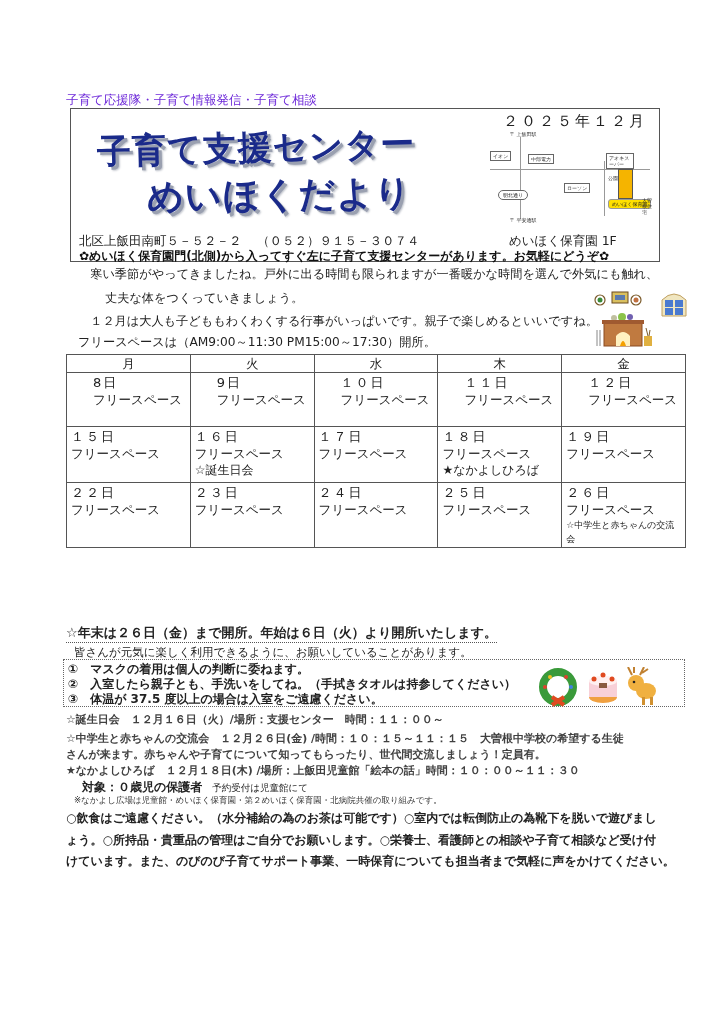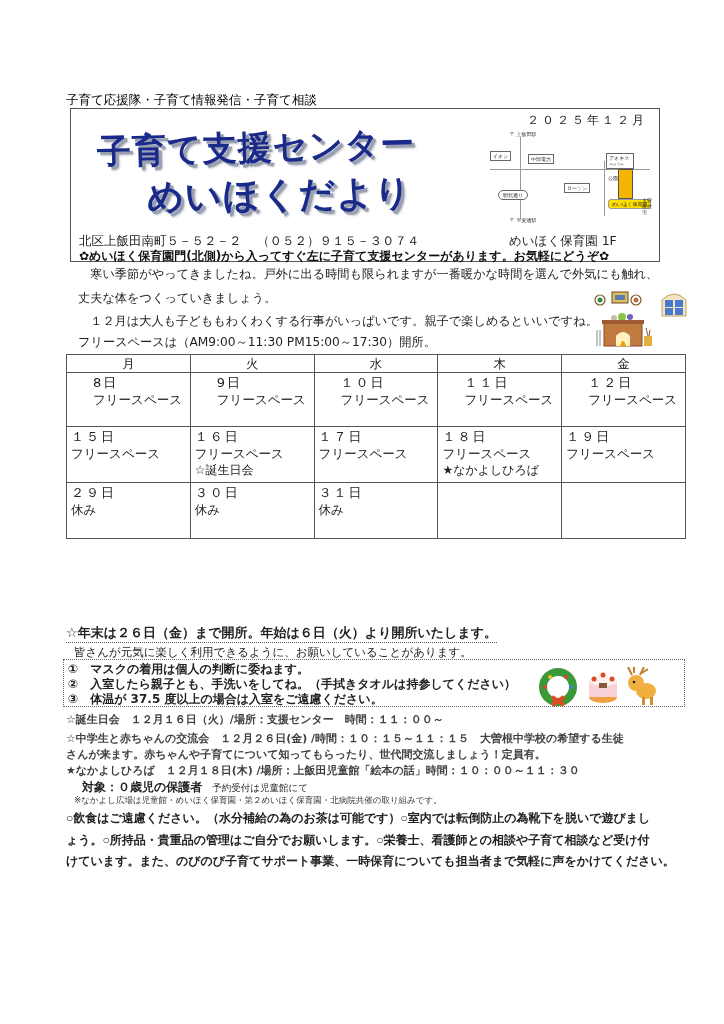--- a/index.html
+++ b/index.html
@@ -1,22 +1,22 @@
 <!DOCTYPE html>
 <html><head>
   <meta charset="utf-8">
   <style>
     * { box-sizing: border-box; margin: 0; padding: 0; }
     html, body { width: 724px; height: 1024px; background: #ffffff; overflow: hidden; }
     body { font-family: "DejaVu Sans", "Liberation Sans", sans-serif; color: #1a1a1a; position: relative; }
 
-    .tagline { position: absolute; left: 66px; top: 92px; font-size: 12.5px; color: #000000; }
+    .tagline { position: absolute; left: 66px; top: 92px; font-size: 12.5px; color: #6d28d9; }
 
     .header-box { position: absolute; left: 70px; top: 108px; width: 590px; height: 154px; border: 1px solid #555; }
-    .issue-date { position: absolute; right: 12px; top: 3px; font-size: 12px; letter-spacing: 3px; color: #222; }
+    .issue-date { position: absolute; right: 12px; top: 3px; font-size: 15px; letter-spacing: 3px; color: #222; }
     .title-line { position: absolute; font-family: "DejaVu Sans", sans-serif; font-weight: bold; color: #1a2a8a;
       text-shadow: 3px 3px 0 #9aa0b0, 4px 4px 2px #c0c4cc; letter-spacing: 1px; white-space: nowrap; }
     .title-1 { left: 26px; top: 16px; font-size: 34px; transform: rotate(-1.5deg); }
     .title-2 { left: 76px; top: 62px; font-size: 36px; transform: rotate(-1deg); }
 
     .map { position: absolute; left: 415px; top: 22px; width: 170px; height: 95px; }
     .map .road { position: absolute; background: #999; }
     .map .box { position: absolute; border: 1px solid #666; background: #fff; font-size: 5px; color: #333; padding: 1px 2px; white-space: nowrap; }
     .map .lbl { position: absolute; font-size: 5px; color: #333; white-space: nowrap; }
     .map .bldg { position: absolute; background: #f5b400; border: 1px solid #555; }
@@ -47,21 +47,21 @@
     .closure { position: absolute; left: 66px; top: 624px; font-size: 13px; font-weight: bold; color: #222; border-bottom: 1px dotted #555; white-space: nowrap; }
     .rules-lead { position: absolute; left: 74px; top: 645px; font-size: 11.5px; color: #222; white-space: nowrap; }
     .rules-box { position: absolute; left: 63px; top: 659px; width: 622px; height: 48px; border: 1px dotted #666; }
     .rule { position: absolute; left: 4px; font-size: 12px; color: #222; white-space: nowrap; font-weight: bold; }
     .deco-xmas { position: absolute; left: 538px; top: 667px; width: 130px; height: 40px; }
 
     .ev-line { position: absolute; left: 66px; font-size: 11px; color: #404040; white-space: nowrap; font-weight: bold; }
     .ev-sub { position: absolute; left: 82px; font-size: 12px; color: #222; white-space: nowrap; font-weight: bold; }
     .ev-sub small { font-size: 9.5px; font-weight: normal; margin-left: 10px; text-align: right; }
     .ev-note { position: absolute; left: 74px; font-size: 8.5px; color: #333; white-space: nowrap; }
-    .foot { position: absolute; left: 66px; font-size: 12px; color: #222; white-space: nowrap; font-weight: bold; font-family: Liberation Mono, monospace; }
+    .foot { position: absolute; left: 66px; font-size: 12px; color: #222; white-space: nowrap; font-weight: bold; }
   </style>
 </head>
 <body>
 
 <div class="tagline">子育て応援隊・子育て情報発信・子育て相談</div>
 
 <div class="header-box">
   <div class="issue-date">２０２５年１２月</div>
   <div class="title-line title-1">子育て支援センター</div>
   <div class="title-line title-2">めいほくだより</div>
@@ -85,21 +85,21 @@
 
   <div class="addr-line">
     <span style="left:0;">北区上飯田南町５－５２－２</span>
     <span style="left:178px;">（０５２）９１５－３０７４</span>
     <span style="left:430px;">めいほく保育園 1F</span>
   </div>
   <div class="intro-line">✿めいほく保育園門(北側)から入ってすぐ左に子育て支援センターがあります。お気軽にどうぞ✿</div>
 </div>
 
 <div class="para" style="top:266px;">　寒い季節がやってきましたね。戸外に出る時間も限られますが一番暖かな時間を選んで外気にも触れ、</div>
-<div class="para" style="top:290px;">丈夫な体をつくっていきましょう。</div>
+<div class="para" style="top:290px;margin-left:27px;">丈夫な体をつくっていきましょう。</div>
 <div class="para" style="top:313px;">　１２月は大人も子どももわくわくする行事がいっぱいです。親子で楽しめるといいですね。</div>
 <div class="para" style="top:334px;">フリースペースは（AM9:00～11:30 PM15:00～17:30）開所。</div>
 
 <svg class="deco-fireplace" viewBox="0 0 100 60">
   <circle cx="8" cy="10" r="5" fill="#fff" stroke="#7a5a2a" stroke-width="1.2"></circle>
     <circle cx="8" cy="10" r="2.5" fill="#3a8a3a"></circle>
   <rect x="20" y="2" width="16" height="11" fill="#d9c060" stroke="#6a4a20"></rect>
     <rect x="23" y="5" width="10" height="5" fill="#5a7ab0"></rect>
   <circle cx="44" cy="10" r="5" fill="#fff" stroke="#7a5a2a" stroke-width="1.2"></circle>
     <circle cx="44" cy="10" r="2.5" fill="#c07040"></circle>
@@ -172,35 +172,42 @@
       <td>
           <div class="day">１８日</div>
           <div>フリースペース</div>
           <div class="ev">★なかよしひろば</div>
         </td>
       <td>
           <div class="day">１９日</div>
           <div>フリースペース</div>
         </td>
     </tr>
-    <tr class="r5">
-      <td>
-          <div class="day">２９日</div>
-          <div>休み</div>
-        </td>
-      <td>
-          <div class="day">３０日</div>
-          <div>休み</div>
-        </td>
-      <td>
-          <div class="day">３１日</div>
-          <div>休み</div>
-        </td>
-      <td></td>
-      <td></td>
+    <tr class="r4">
+      <td>
+          <div class="day">２２日</div>
+          <div>フリースペース</div>
+        </td>
+      <td>
+          <div class="day">２３日</div>
+          <div>フリースペース</div>
+        </td>
+      <td>
+          <div class="day">２４日</div>
+          <div>フリースペース</div>
+        </td>
+      <td>
+          <div class="day">２５日</div>
+          <div>フリースペース</div>
+        </td>
+      <td>
+          <div class="day">２６日</div>
+          <div>フリースペース</div>
+          <div class="ev-small">☆中学生と赤ちゃんの交流会</div>
+        </td>
     </tr>
   </tbody>
 </table>
 
 <div class="closure">☆年末は２６日（金）まで開所。年始は６日（火）より開所いたします。</div>
 <div class="rules-lead">皆さんが元気に楽しく利用できるように、お願いしていることがあります。</div>
 <div class="rules-box">
   <div class="rule" style="top:16px;">②　入室したら親子とも、手洗いをしてね。（手拭きタオルは持参してください）</div>
   <div class="rule" style="top:1px;">①　マスクの着用は個人の判断に委ねます。</div>
   <div class="rule" style="top:31px;">③　体温が 37.5 度以上の場合は入室をご遠慮ください。</div>

